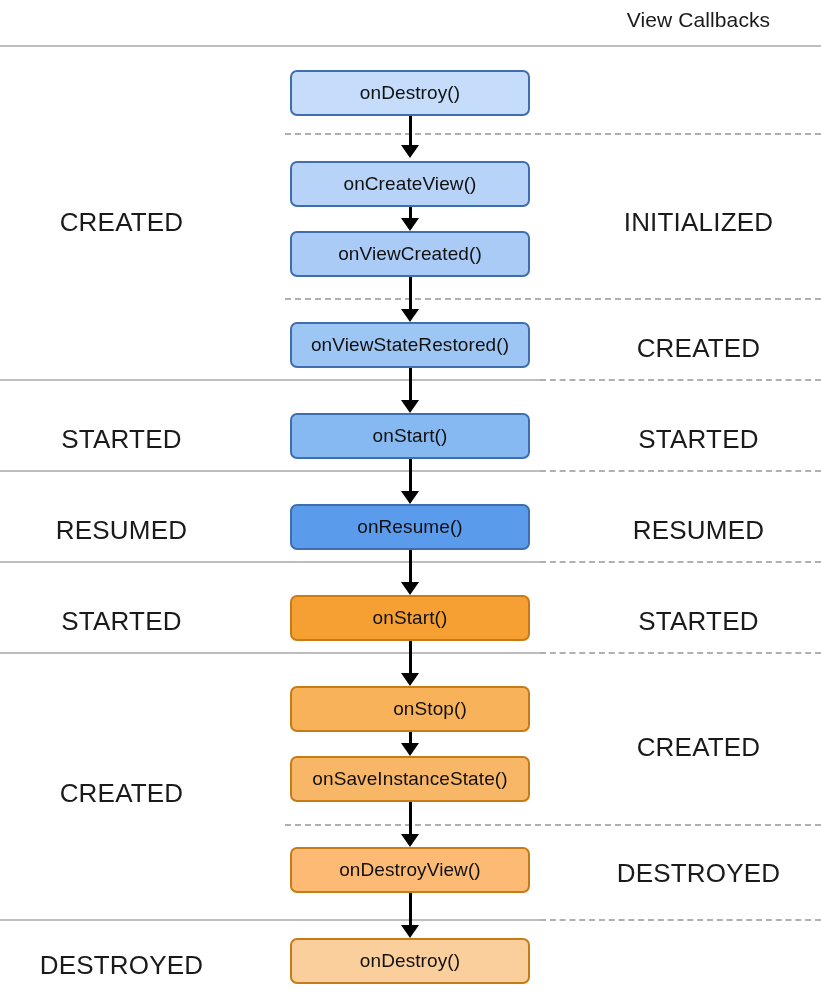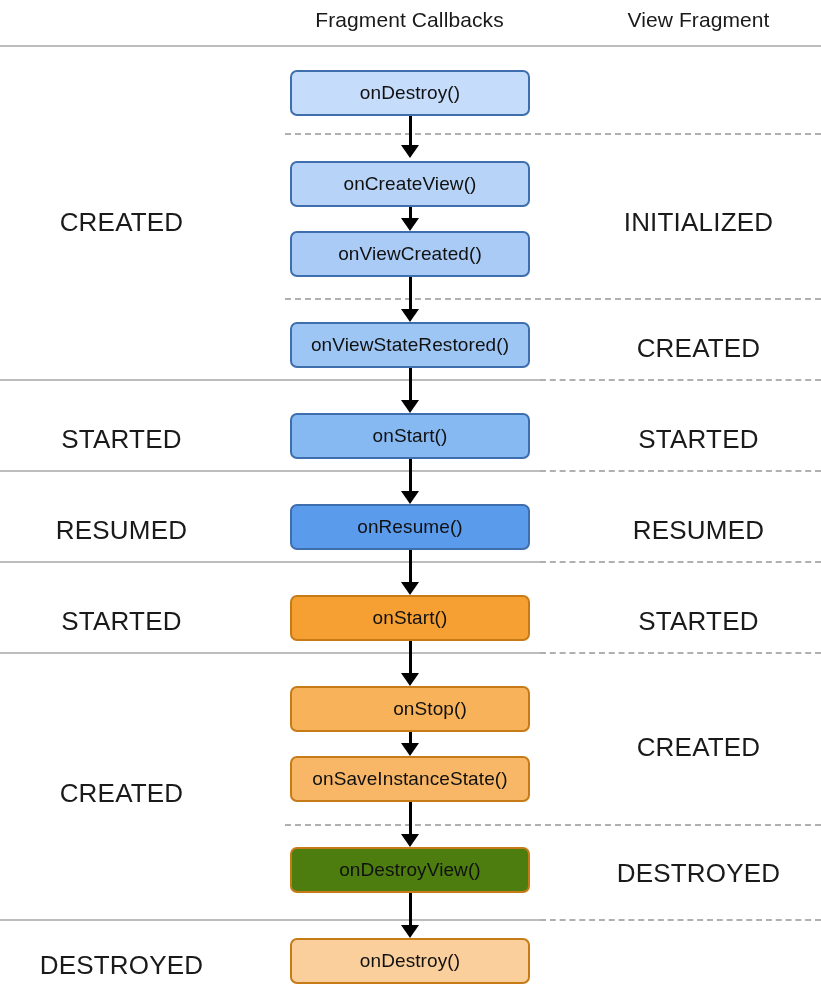--- a/index.html
+++ b/index.html
@@ -101,22 +101,21 @@
     border-left: 9px solid transparent;
     border-right: 9px solid transparent;
     border-top: 13px solid #000000;
   }
 </style>
 </head>
 <body>
 
 <div id="stage">
 
-  <div class="hdr hdr-mid">Fragment Callbacks</div>
-  <div class="hdr hdr-right">View Fragment</div>
+  <div class="hdr hdr-right">View Callbacks</div>
   <div class="hdr-rule"></div>
 
   <div id="layer-fragment-dividers">
       <div class="solid-rule" style="left: 0px; width: 540px; top: 379px; background: rgb(189, 189, 189);"></div>
       <div class="solid-rule" style="left: 0px; width: 540px; top: 470px; background: rgb(189, 189, 189);"></div>
       <div class="solid-rule" style="left: 0px; width: 540px; top: 561px; background: rgb(189, 189, 189);"></div>
       <div class="solid-rule" style="left: 0px; width: 540px; top: 652px; background: rgb(189, 189, 189);"></div>
       <div class="solid-rule" style="left: 0px; width: 540px; top: 919px; background: rgb(189, 189, 189);"></div>
     </div>
   <div id="layer-view-dividers">
@@ -171,17 +170,17 @@
   <div id="layer-callbacks">
       <div class="cb" style="top: 70px; background: rgb(197, 220, 251); border-color: rgb(63, 110, 174);">onDestroy()</div>
       <div class="cb" style="top: 161px; background: rgb(183, 211, 247); border-color: rgb(63, 110, 174);">onCreateView()</div>
       <div class="cb" style="top: 231px; background: rgb(169, 203, 246); border-color: rgb(63, 110, 174);">onViewCreated()</div>
       <div class="cb" style="top: 322px; background: rgb(158, 198, 245); border-color: rgb(63, 110, 174);">onViewStateRestored()</div>
       <div class="cb" style="top: 413px; background: rgb(134, 185, 242); border-color: rgb(63, 110, 174);">onStart()</div>
       <div class="cb" style="top: 504px; background: rgb(91, 155, 236); border-color: rgb(63, 110, 174);">onResume()</div>
       <div class="cb" style="top: 595px; background: rgb(246, 160, 51); border-color: rgb(199, 123, 22);">onStart()</div>
       <div class="cb" style="top: 686px; background: rgb(248, 179, 90); border-color: rgb(199, 123, 22); padding-left: 40px;">onStop()</div>
       <div class="cb" style="top: 756px; background: rgb(248, 182, 103); border-color: rgb(199, 123, 22);">onSaveInstanceState()</div>
-      <div class="cb" style="top: 847px; background: #4d7c0f; border-color: rgb(199, 123, 22);">onDestroyView()</div>
+      <div class="cb" style="top: 847px; background: #fdba74; border-color: rgb(199, 123, 22);">onDestroyView()</div>
       <div class="cb" style="top: 938px; background: rgb(251, 207, 155); border-color: rgb(199, 123, 22);">onDestroy()</div>
     </div>
 
 </div>
 
 </body></html>

